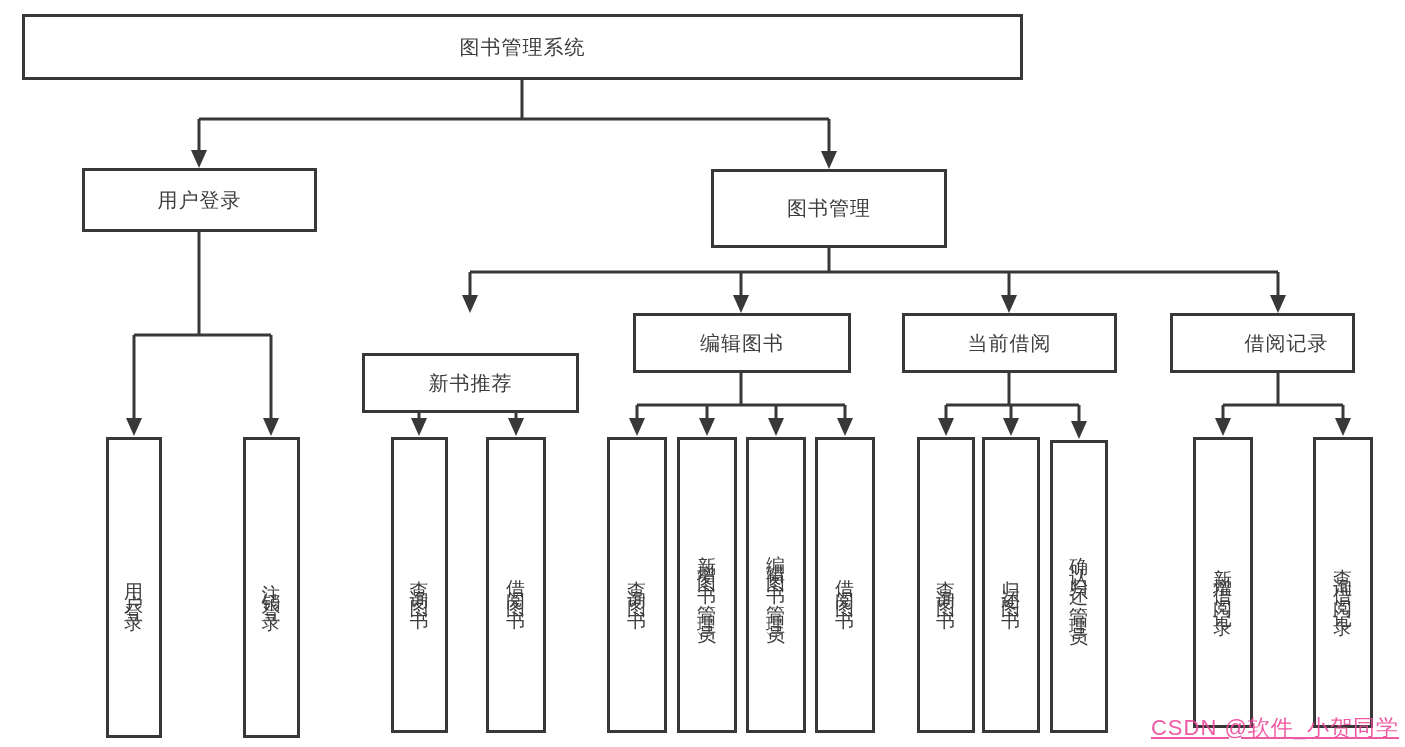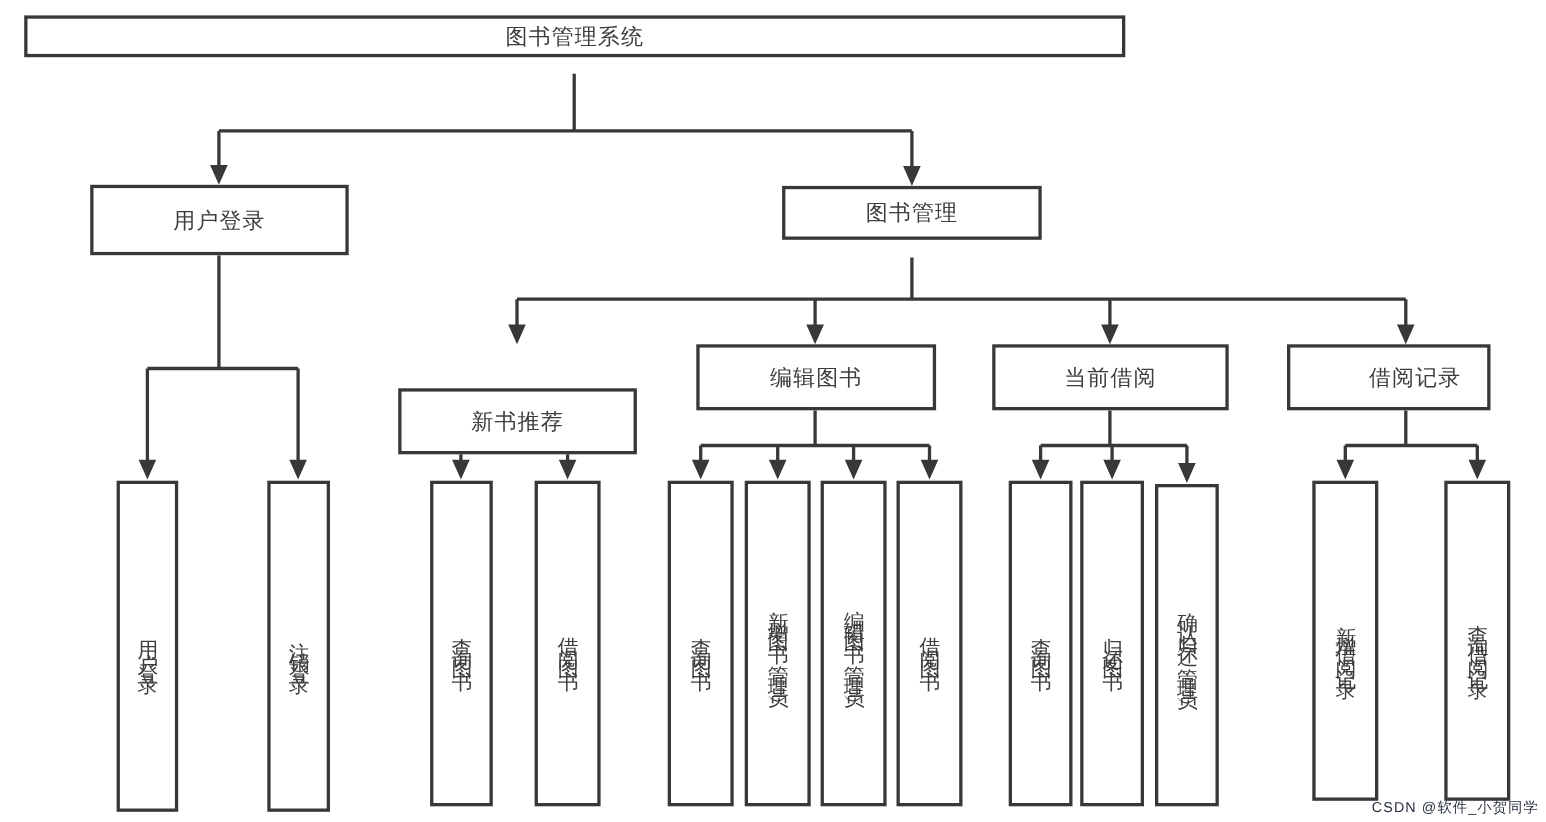--- a/index.html
+++ b/index.html
@@ -12,22 +12,22 @@
     position:absolute;background:#ffffff;border:3px solid #383838;box-sizing:border-box;
     display:flex;align-items:center;justify-content:center;
     font-size:20px;letter-spacing:1px;white-space:nowrap;
   }
   .n.v{font-size:19px;}
   .n.v > span{
     writing-mode:vertical-rl;text-orientation:mixed;
     letter-spacing:10px;line-height:1;white-space:normal;
   }
   .watermark{
-    position:absolute;right:6px;bottom:4px;font-size:13px;letter-spacing:1px;
-    color:#0f172a;opacity:.9;z-index:5;
+    position:absolute;right:6px;bottom:4px;font-size:22px;letter-spacing:1px;
+    color:#ec4899;opacity:.9;z-index:5;text-decoration:underline;
   }
 </style>
 </head>
 <body>
 
 <div class="stage">
 
   <svg class="wires" viewBox="0 0 1405 747" xmlns="http://www.w3.org/2000/svg" aria-hidden="true">
 
     <path fill="none" stroke="#383838" stroke-width="3" d="
@@ -63,28 +63,28 @@
       M699 418 L715 418 L707 436 Z
       M768 418 L784 418 L776 436 Z
       M837 418 L853 418 L845 436 Z
       M938 418 L954 418 L946 436 Z
       M1003 418 L1019 418 L1011 436 Z
       M1071 421 L1087 421 L1079 439 Z
       M1215 418 L1231 418 L1223 436 Z
       M1335 418 L1351 418 L1343 436 Z"></path>
   </svg>
 
-  <div class="n" style="left:22px;top:14px;width:1001px;height:38px;">
+  <div class="n" style="left:22px;top:14px;width:1001px;height:66px;">
     <span>图书管理系统</span>
   </div>
 
   <div class="n" style="left:82px;top:168px;width:235px;height:64px;">
     <span>用户登录</span>
   </div>
-  <div class="n" style="left:711px;top:169px;width:236px;height:49px;">
+  <div class="n" style="left:711px;top:169px;width:236px;height:79px;">
     <span>图书管理</span>
   </div>
 
   <div class="n" style="left:362px;top:313px;width:217px;height:60px;margin-top:40px;">
     <span>新书推荐</span>
   </div>
   <div class="n" style="left:633px;top:313px;width:218px;height:60px;">
     <span>编辑图书</span>
   </div>
   <div class="n" style="left:902px;top:313px;width:215px;height:60px;align-items:center;">

